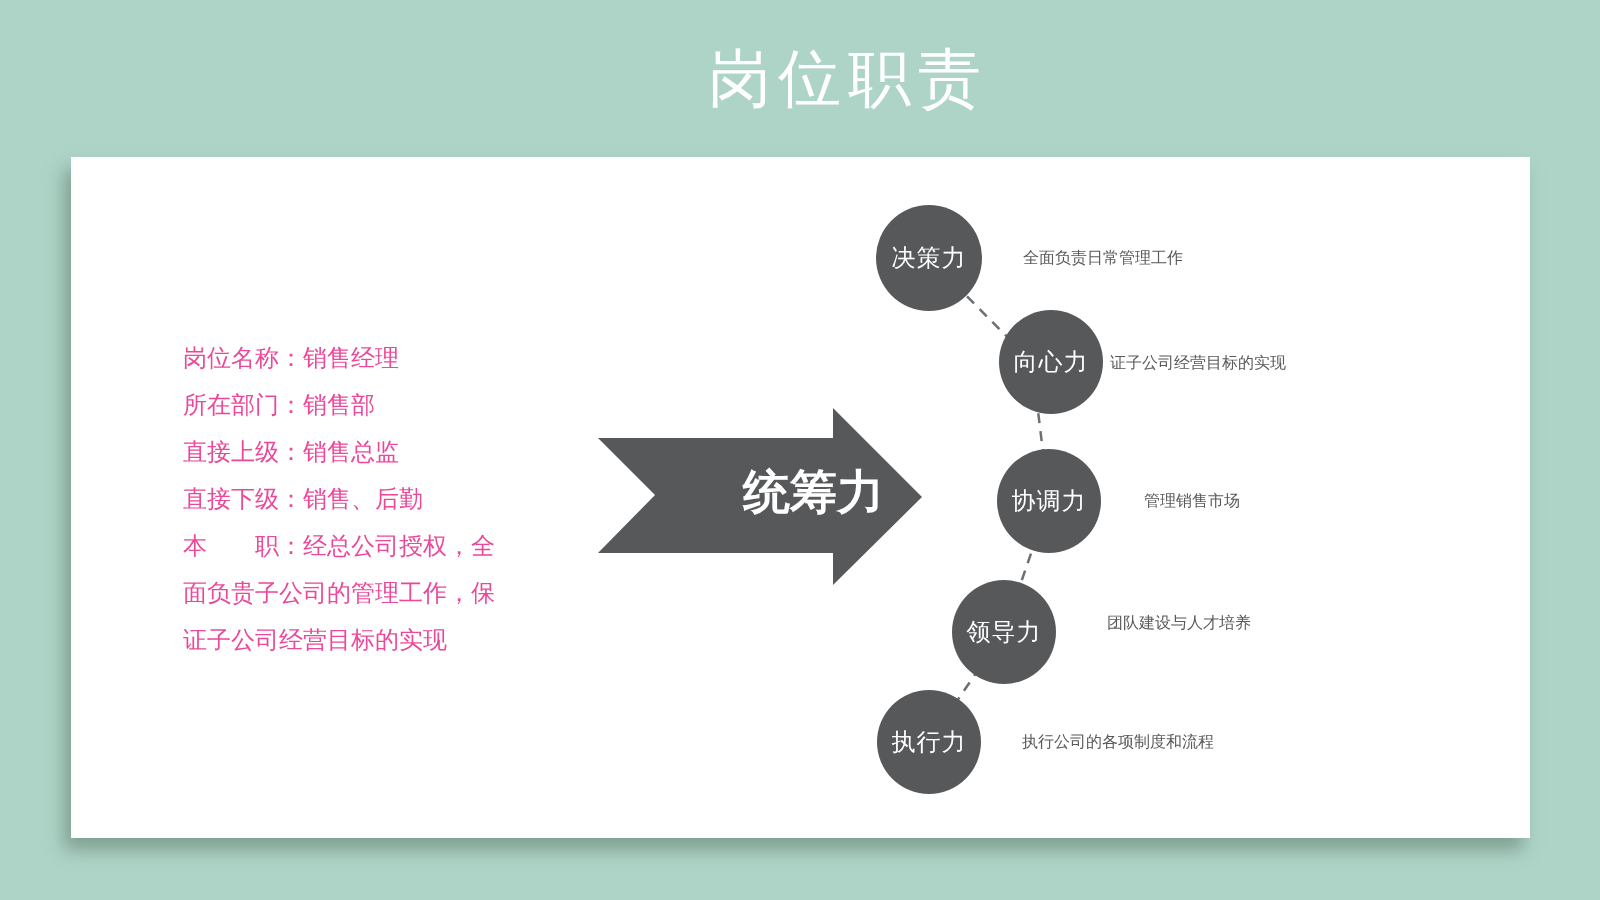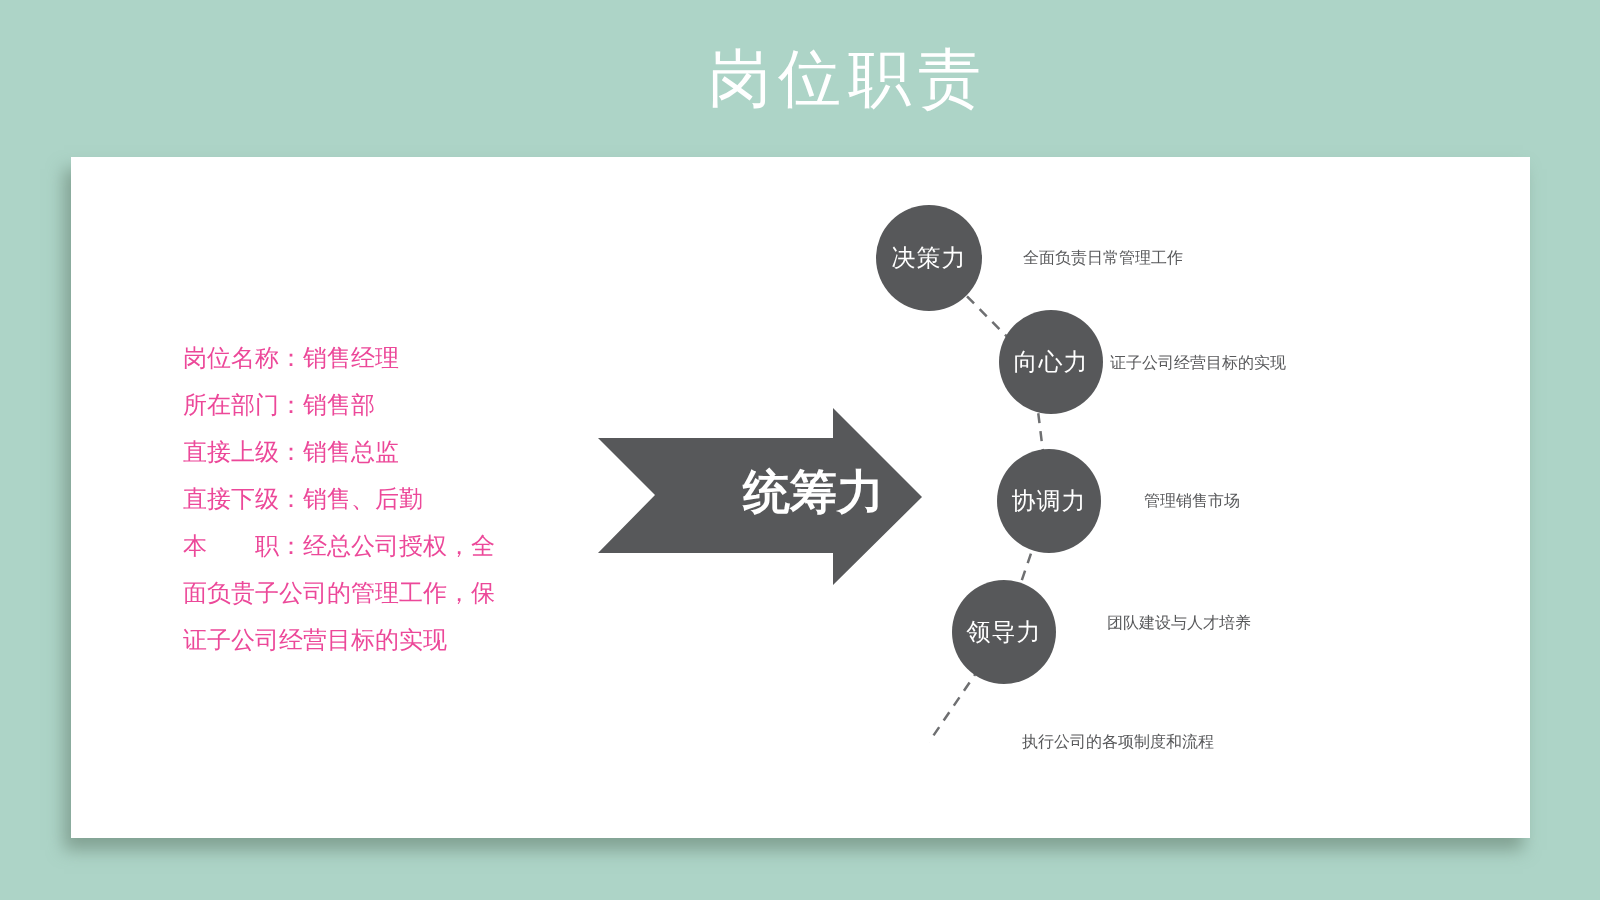--- a/index.html
+++ b/index.html
@@ -114,20 +114,23 @@
     </div>
     <div class="ability-circle c2">
       <span>向心力</span>
     </div>
     <div class="ability-circle c3">
       <span>协调力</span>
     </div>
     <div class="ability-circle c4">
       <span>领导力</span>
     </div>
+    <div class="ability-circle c5">
+      <span>执行力</span>
+    </div>
 
     <div class="ability-desc d1">全面负责日常管理工作</div>
     <div class="ability-desc d2">证子公司经营目标的实现</div>
     <div class="ability-desc d3">管理销售市场</div>
     <div class="ability-desc d4">团队建设与人才培养</div>
     <div class="ability-desc d5">执行公司的各项制度和流程</div>
 
   </div>
 </div>
 

